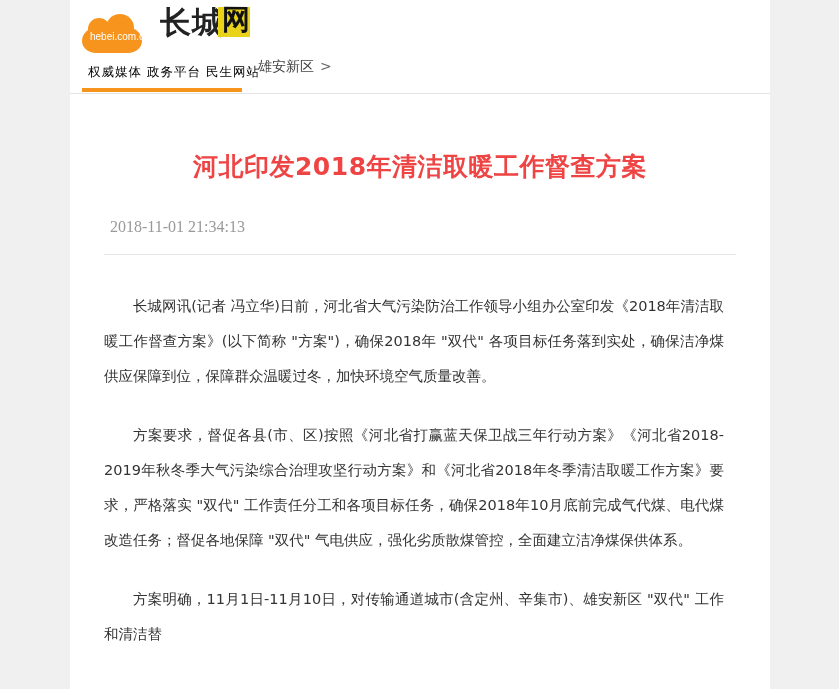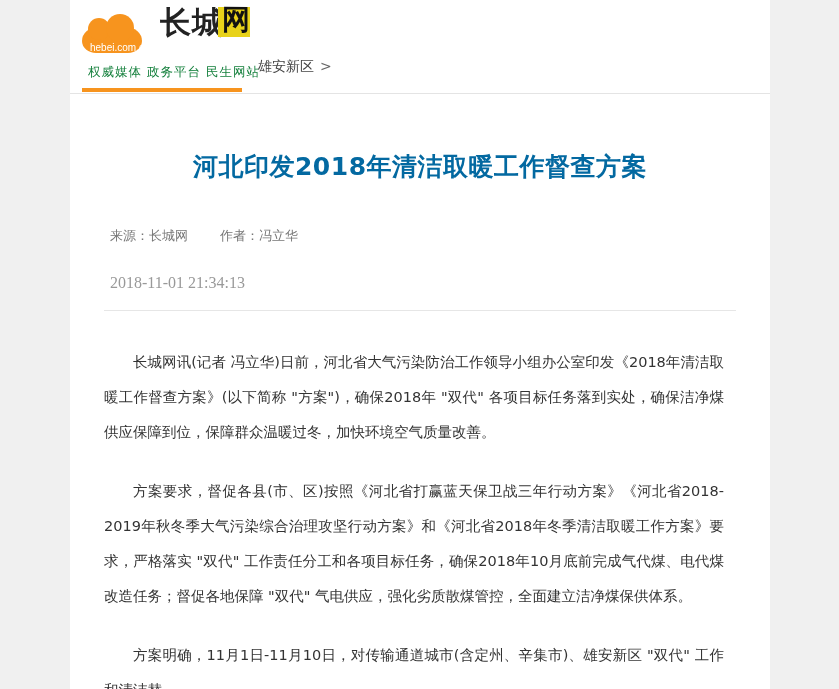--- a/index.html
+++ b/index.html
@@ -78,21 +78,21 @@
     left: 24px;
     top: -13px;
     width: 28px;
     height: 28px;
     background: #f7941e;
     border-radius: 50%;
   }
   .logo-url {
     position: absolute;
     left: 8px;
-    top: 37px;
+    top: 26px;
     font-size: 10px;
     color: #ffffff;
     z-index: 3;
     letter-spacing: 0px;
     font-family: "Liberation Sans", sans-serif;
   }
   .logo-cn {
     position: absolute;
     left: 78px;
     top: 0px;
@@ -121,21 +121,21 @@
     color: #111;
     z-index: 2;
     font-family: "DejaVu Sans", sans-serif;
     line-height: 32px;
   }
   .slogan {
     position: absolute;
     left: 18px;
     top: 64px;
     font-size: 12.5px;
-    color: #15803d;
+    color: #000000;
     letter-spacing: 1px;
     font-family: "DejaVu Sans", sans-serif;
   }
   .slogan-underline {
     position: absolute;
     left: 12px;
     top: 88px;
     width: 160px;
     height: 4px;
     background: #f7941e;
@@ -157,21 +157,21 @@
   .article {
     padding: 0 34px;
   }
   .title-area {
     padding-top: 50px;
     text-align: center;
   }
   .title-line {
     font-size: 25px;
     font-weight: bold;
-    color: #0369a1;
+    color: #ef4444;
     line-height: 45px;
     letter-spacing: 0.5px;
     font-family: "DejaVu Sans", sans-serif;
     text-align: center;
   }
   .meta {
     margin-top: 38px;
     padding-left: 6px;
     font-size: 13px;
     color: #777;
@@ -226,23 +226,20 @@
       <div class="nav-crumb">
         <span>雄安新区</span><span class="arrow">&gt;</span>
       </div>
     </div>
 
     <div class="article">
       <div class="title-area">
         <div class="title-line">河北印发2018年清洁取暖工作督查方案</div>
       </div>
 
-      <div class="meta">
-        <span>来源：</span><span class="meta-source">长城网</span><span class="meta-sep"></span><span>作者：</span><span>冯立华</span>
-      </div>
       <div class="meta-date">2018-11-01  21:34:13</div>
       <div class="meta-rule"></div>
 
       <div class="body-text">
         <p>长城网讯(记者 冯立华)日前，河北省大气污染防治工作领导小组办公室印发《2018年清洁取暖工作督查方案》(以下简称 "方案")，确保2018年 "双代" 各项目标任务落到实处，确保洁净煤供应保障到位，保障群众温暖过冬，加快环境空气质量改善。</p>
         <p>方案要求，督促各县(市、区)按照《河北省打赢蓝天保卫战三年行动方案》《河北省2018-2019年秋冬季大气污染综合治理攻坚行动方案》和《河北省2018年冬季清洁取暖工作方案》要求，严格落实 "双代" 工作责任分工和各项目标任务，确保2018年10月底前完成气代煤、电代煤改造任务；督促各地保障 "双代" 气电供应，强化劣质散煤管控，全面建立洁净煤保供体系。</p>
         <p>方案明确，11月1日-11月10日，对传输通道城市(含定州、辛集市)、雄安新区 "双代" 工作和清洁替</p>
       </div>
     </div>
 

